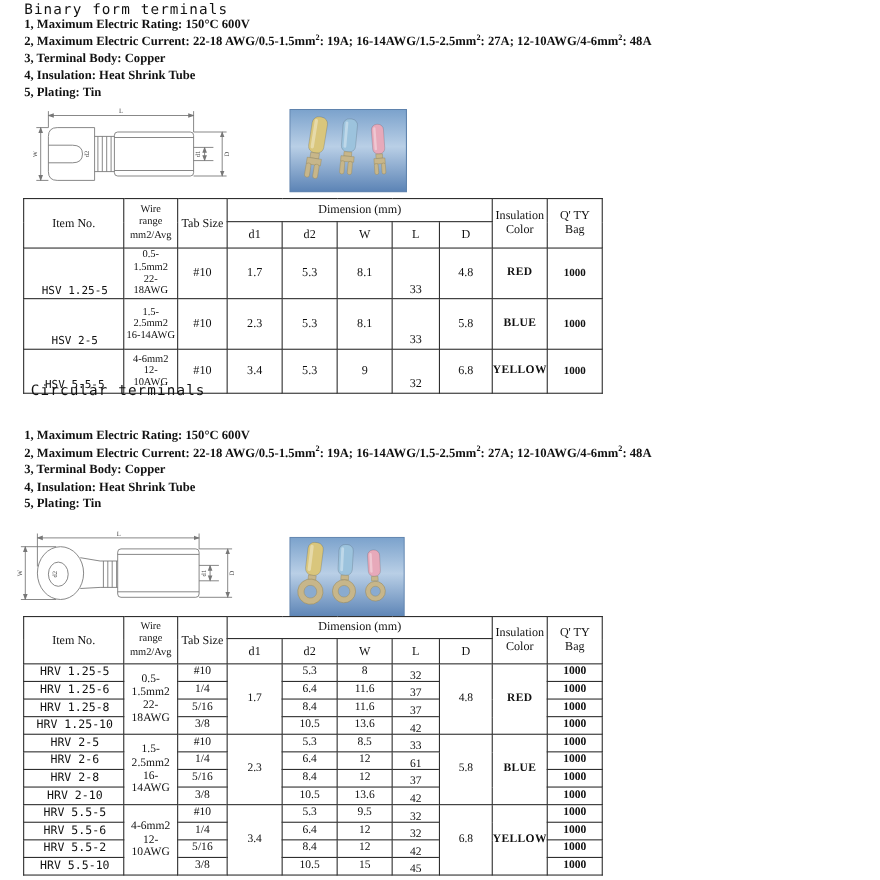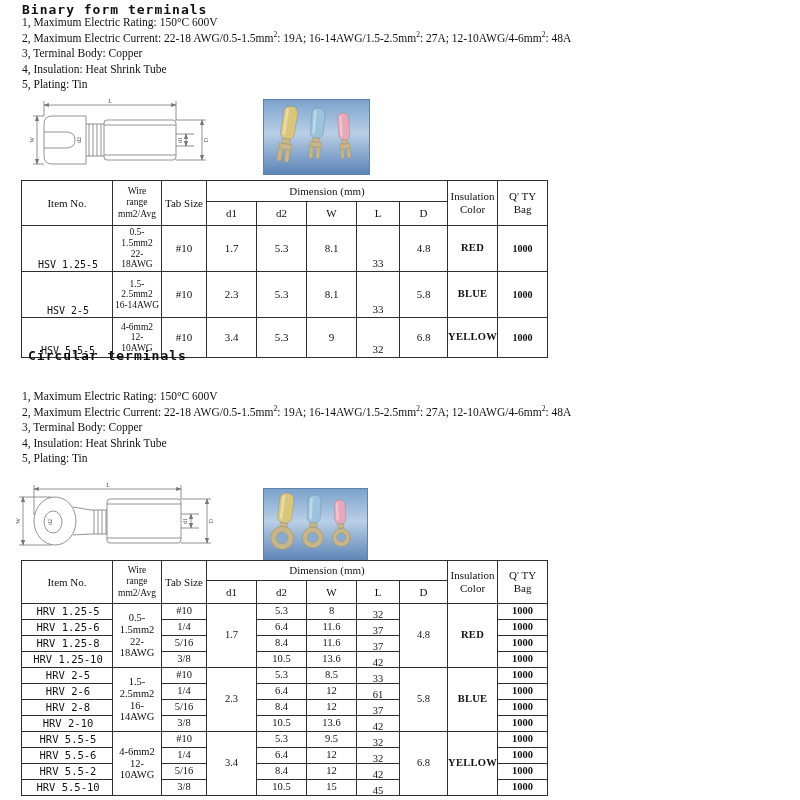--- a/index.html
+++ b/index.html
@@ -2,25 +2,25 @@
 <html style="--line: #777777; --photo_top: #7ba2cc; --photo_mid: #b9cfe6; --photo_bot: #5b83b5; --photo_border: #5f83ad; --photo_hole: #8aabd0; --sleeve_yellow: #d9c67c; --sleeve_blue: #9cc3dd; --sleeve_pink: #e7a9ba; --metal: #c7b68a; --metal_dark: #998a5c;"><head>
 <meta charset="utf-8">
 <style>
   html,body{margin:0;padding:0;}
   body{
     width:800px;height:800px;position:relative;background:#ffffff;
     font-family:"Liberation Serif", serif;color:#111;overflow:hidden;
   }
   .sec-title{
     position:absolute;font-family:"DejaVu Sans Mono", monospace;
-    font-weight:bold;font-size:13px;letter-spacing:1px;white-space:nowrap;
+    font-weight:normal;font-size:13px;letter-spacing:1px;white-space:nowrap;
   }
   #title1{left:22px;top:2px;}
   #title2{left:28px;top:348px;}
-  .specs{position:absolute;font-size:11.5px;line-height:15.5px;white-space:nowrap;}
+  .specs{position:absolute;font-size:11.5px;line-height:15.5px;white-space:nowrap;font-weight:bold;}
   #specs1{left:22px;top:15px;}
   #specs2{left:22px;top:389px;}
   .spec-line sup{font-size:7.5px;line-height:0;}
   .drawing,.photo{position:absolute;}
   #drawing1{left:30px;top:96px;}
   #photo1{left:263px;top:99px;}
   #drawing2{left:15px;top:481px;}
   #photo2{left:263px;top:488px;}
   .dim-label{font-family:"Liberation Serif", serif;font-size:6px;fill:#444;}
   table{position:absolute;border-collapse:collapse;table-layout:fixed;background:#fff;}

